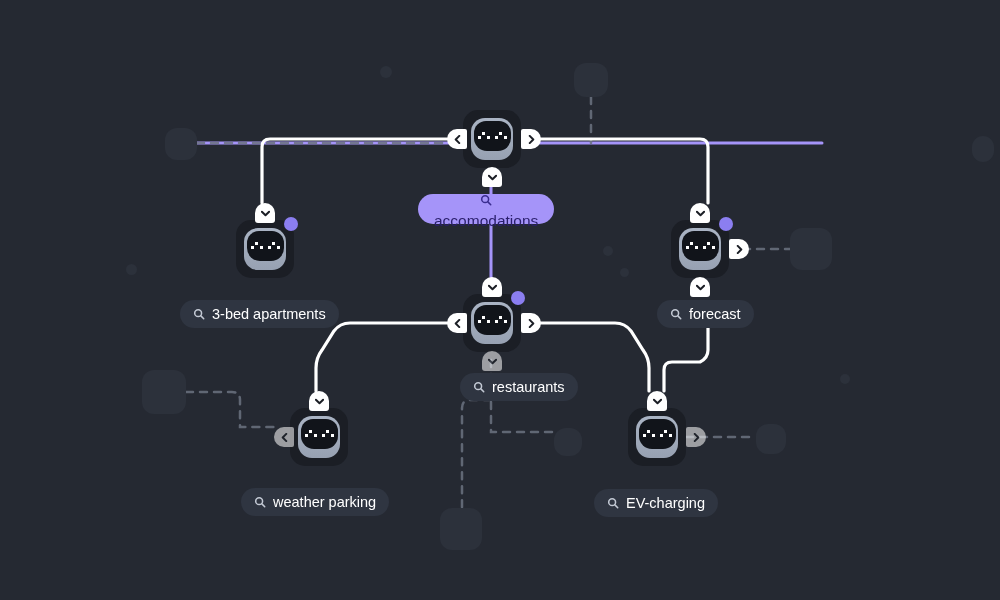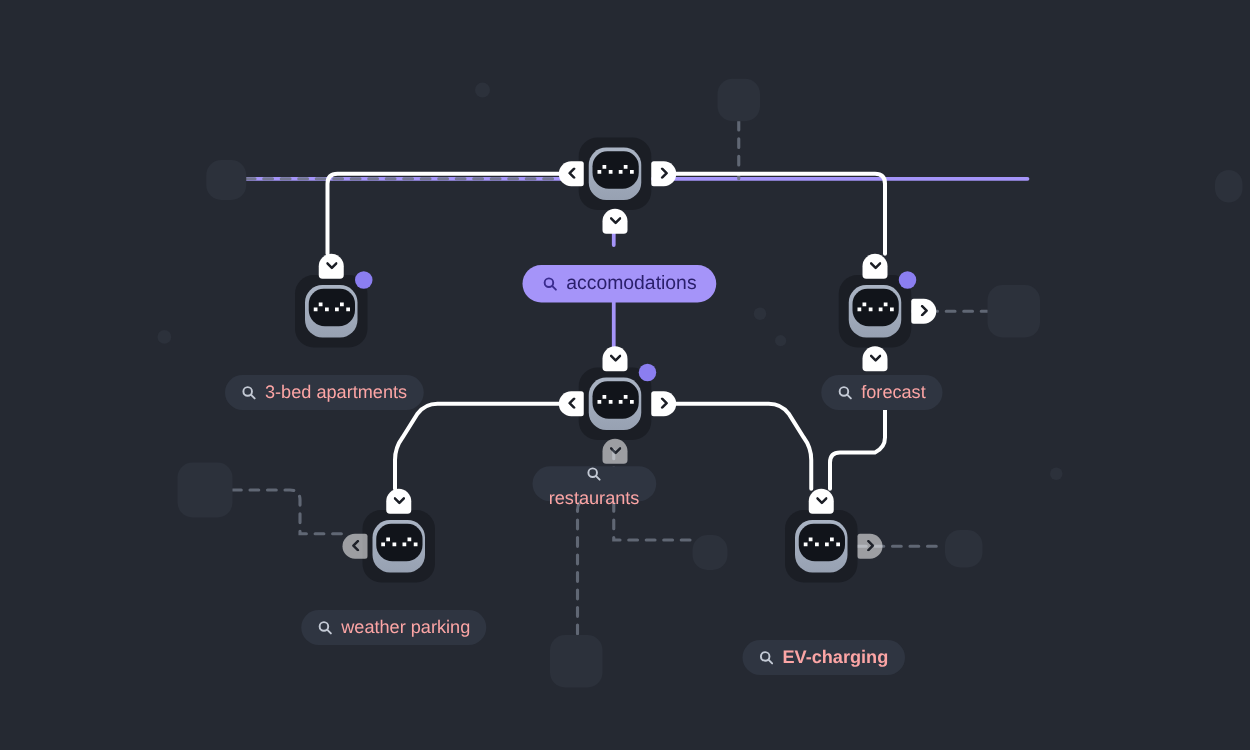--- a/index.html
+++ b/index.html
@@ -84,21 +84,21 @@
   .handle svg{ position:relative; z-index:2; }
 
   
   .label{
     position:absolute;
     height:28px;
     display:flex; align-items:center; gap:7px;
     padding:0 13px;
     border-radius:14px;
     background:#2f3541;
-    color:#fca5a5;
+    color:#ffffff;
     font-size:14.5px;
     white-space:nowrap;
   }
   .label.accent{
     background:#a594f9;
     color:#2a1f6b;
     font-weight:500;
     height:30px;
     border-radius:15px;
     font-size:15.5px;
@@ -333,21 +333,21 @@
           </svg></span>
       </div>
       <div class="handle right" style="left: 686px; top: 427px; opacity: 0.55;">
         <span class="shape"></span>
         <span><svg width="9" height="9" viewBox="0 0 10 10">
             <path d="M3 1 L7 5 L3 9" fill="none" stroke="#1b1e25" stroke-width="2.2" stroke-linecap="round" stroke-linejoin="round"></path>
           </svg></span>
       </div>
     </div>
   <div id="labels">
-      <div class="label accent" style="left: 418px; top: 212px;">
+      <div class="label accent" style="left: 418px; top: 194px; flex-direction: column;">
         <span class="mag">
           <svg width="12" height="12" viewBox="0 0 14 14">
             <circle cx="6" cy="6" r="4" fill="none" stroke="#3a2c8f" stroke-width="1.8"></circle>
             <path d="M9.2 9.2 L12.5 12.5" stroke="#3a2c8f" stroke-width="1.8" stroke-linecap="round"></path>
           </svg>
         </span>
         <span class="txt">accomodations</span>
       </div>
       <div class="label" style="left: 180px; top: 300px;">
         <span class="mag">
@@ -360,39 +360,39 @@
       </div>
       <div class="label" style="left: 657px; top: 300px;">
         <span class="mag">
           <svg width="12" height="12" viewBox="0 0 14 14">
             <circle cx="6" cy="6" r="4" fill="none" stroke="#c3c9d4" stroke-width="1.8"></circle>
             <path d="M9.2 9.2 L12.5 12.5" stroke="#c3c9d4" stroke-width="1.8" stroke-linecap="round"></path>
           </svg>
         </span>
         <span class="txt">forecast</span>
       </div>
-      <div class="label" style="left: 426px; top: 373px; flex-direction: column;">
+      <div class="label" style="left: 460px; top: 373px;">
         <span class="mag">
           <svg width="12" height="12" viewBox="0 0 14 14">
             <circle cx="6" cy="6" r="4" fill="none" stroke="#c3c9d4" stroke-width="1.8"></circle>
             <path d="M9.2 9.2 L12.5 12.5" stroke="#c3c9d4" stroke-width="1.8" stroke-linecap="round"></path>
           </svg>
         </span>
         <span class="txt">restaurants</span>
       </div>
       <div class="label" style="left: 241px; top: 488px;">
         <span class="mag">
           <svg width="12" height="12" viewBox="0 0 14 14">
             <circle cx="6" cy="6" r="4" fill="none" stroke="#c3c9d4" stroke-width="1.8"></circle>
             <path d="M9.2 9.2 L12.5 12.5" stroke="#c3c9d4" stroke-width="1.8" stroke-linecap="round"></path>
           </svg>
         </span>
         <span class="txt">weather parking</span>
       </div>
-      <div class="label" style="left: 594px; top: 512px; font-weight: bold;">
+      <div class="label" style="left: 594px; top: 489px;">
         <span class="mag">
           <svg width="12" height="12" viewBox="0 0 14 14">
             <circle cx="6" cy="6" r="4" fill="none" stroke="#c3c9d4" stroke-width="1.8"></circle>
             <path d="M9.2 9.2 L12.5 12.5" stroke="#c3c9d4" stroke-width="1.8" stroke-linecap="round"></path>
           </svg>
         </span>
         <span class="txt">EV-charging</span>
       </div>
     </div>
 

